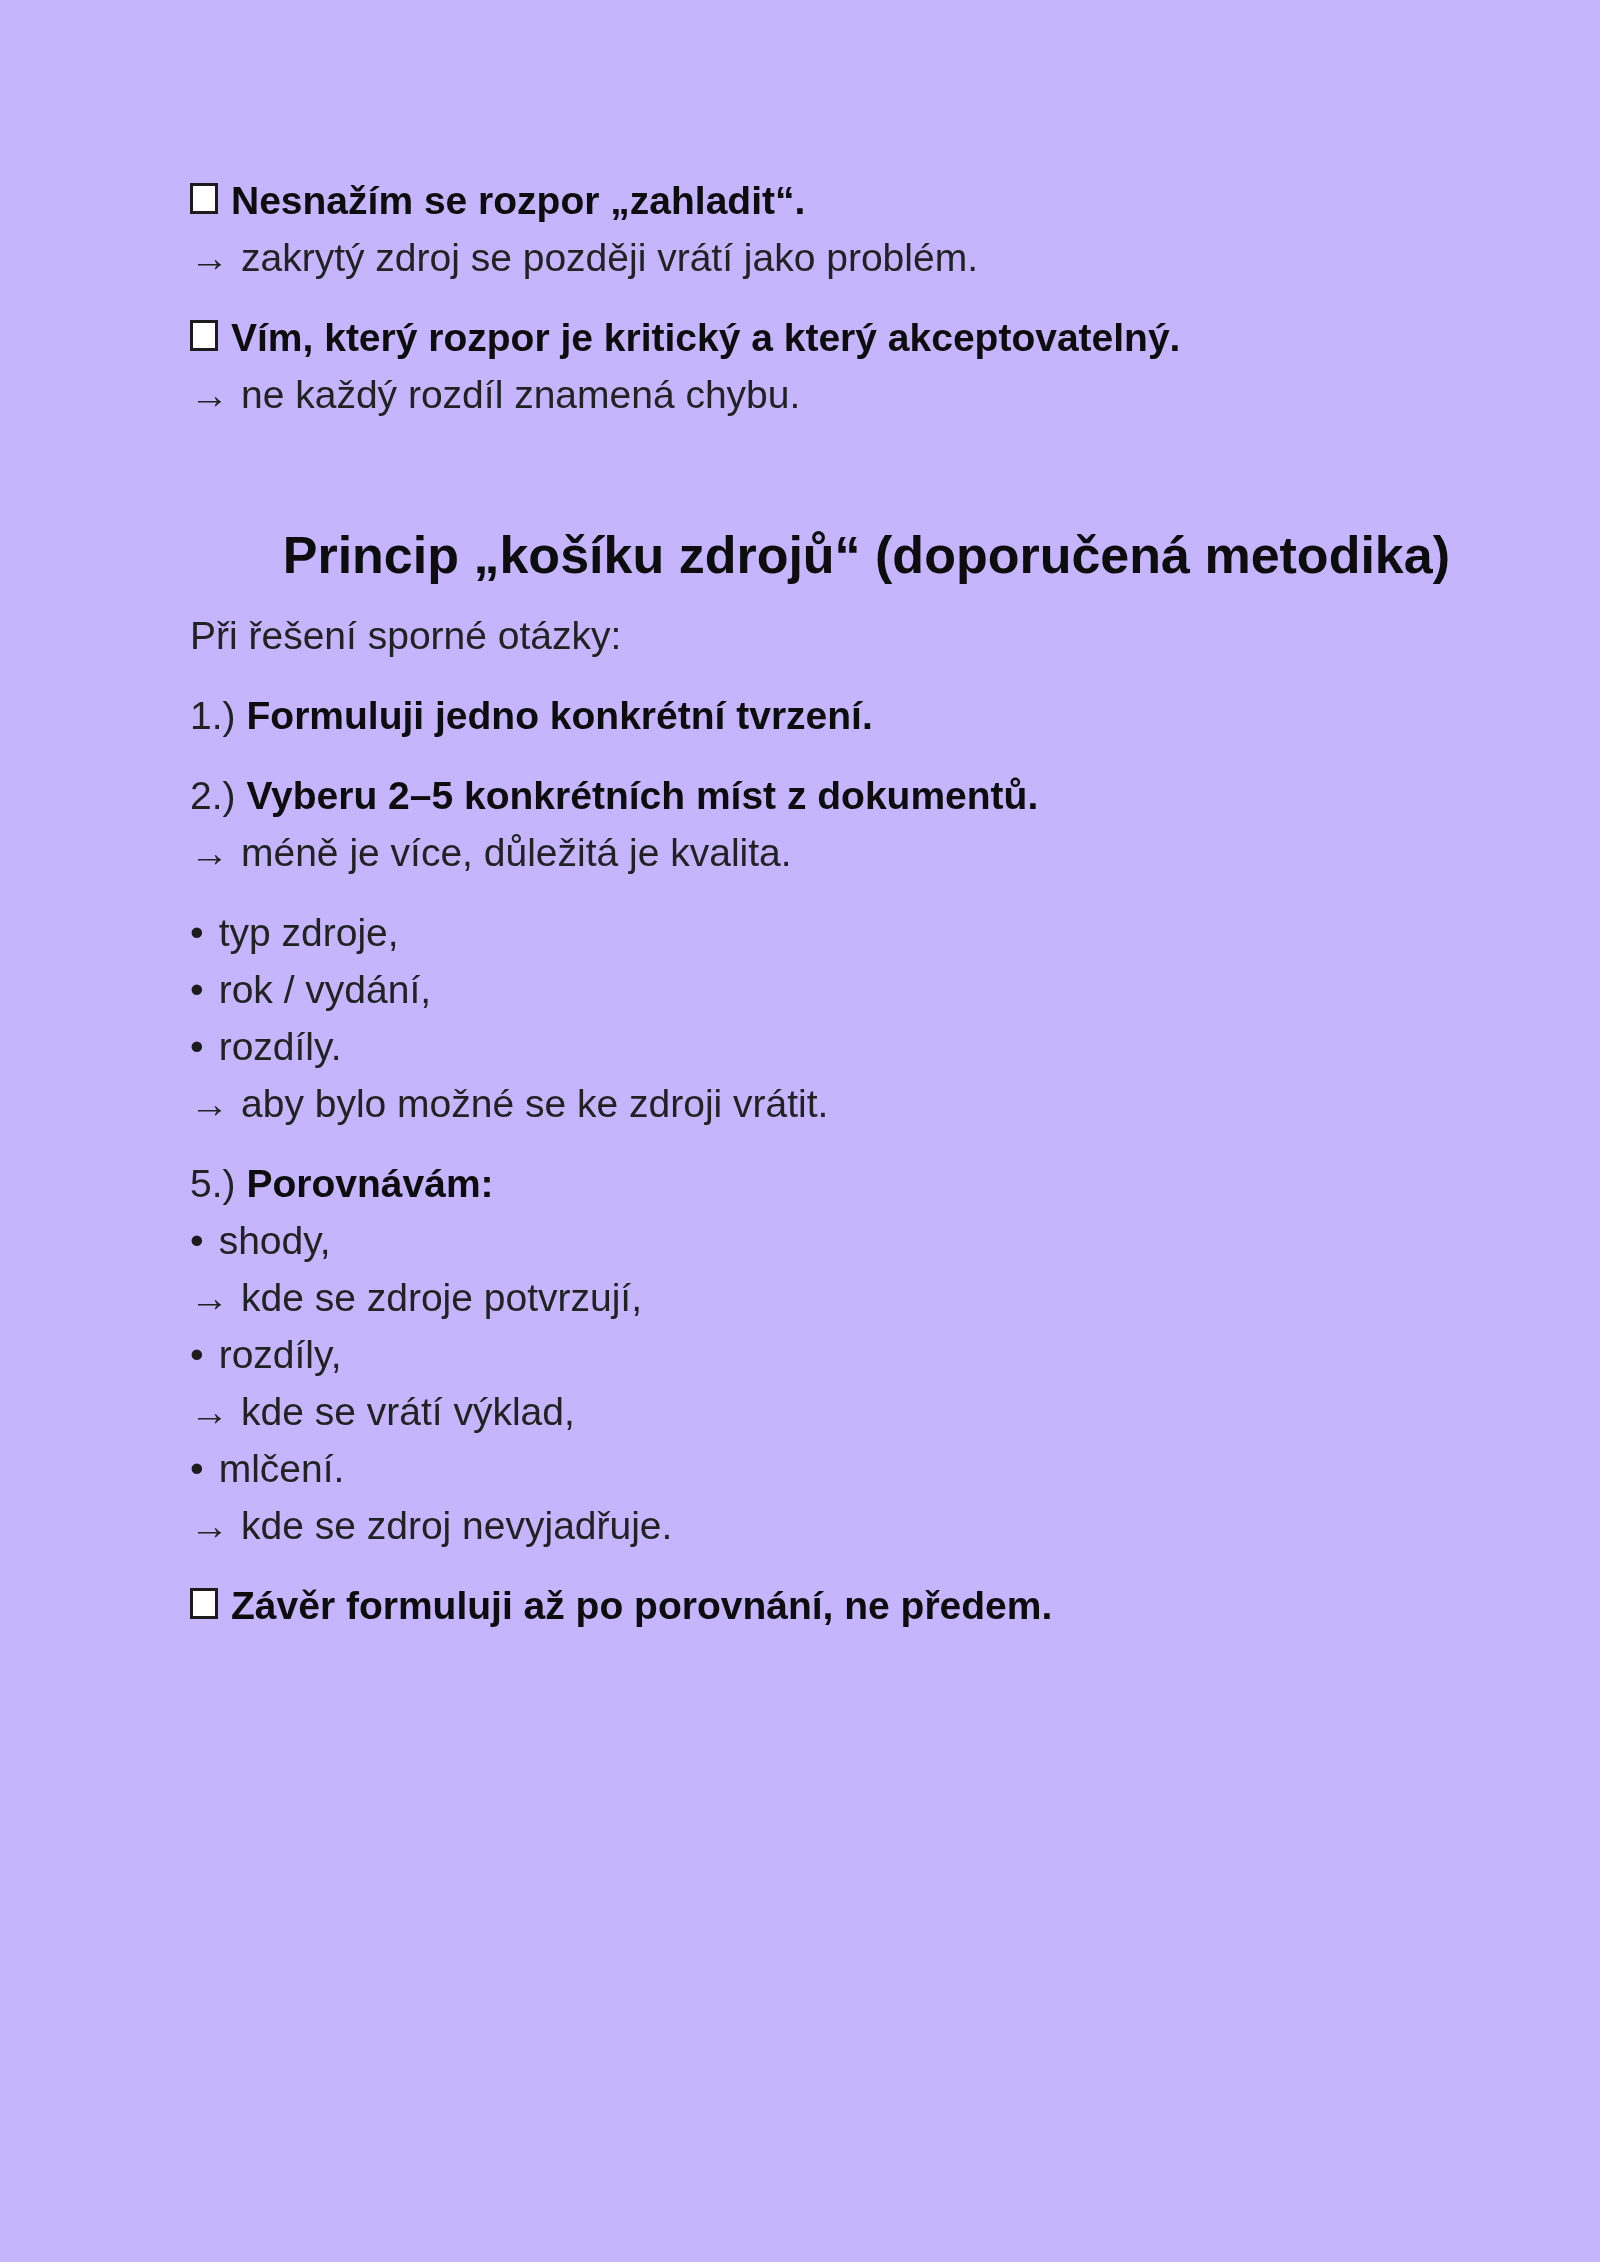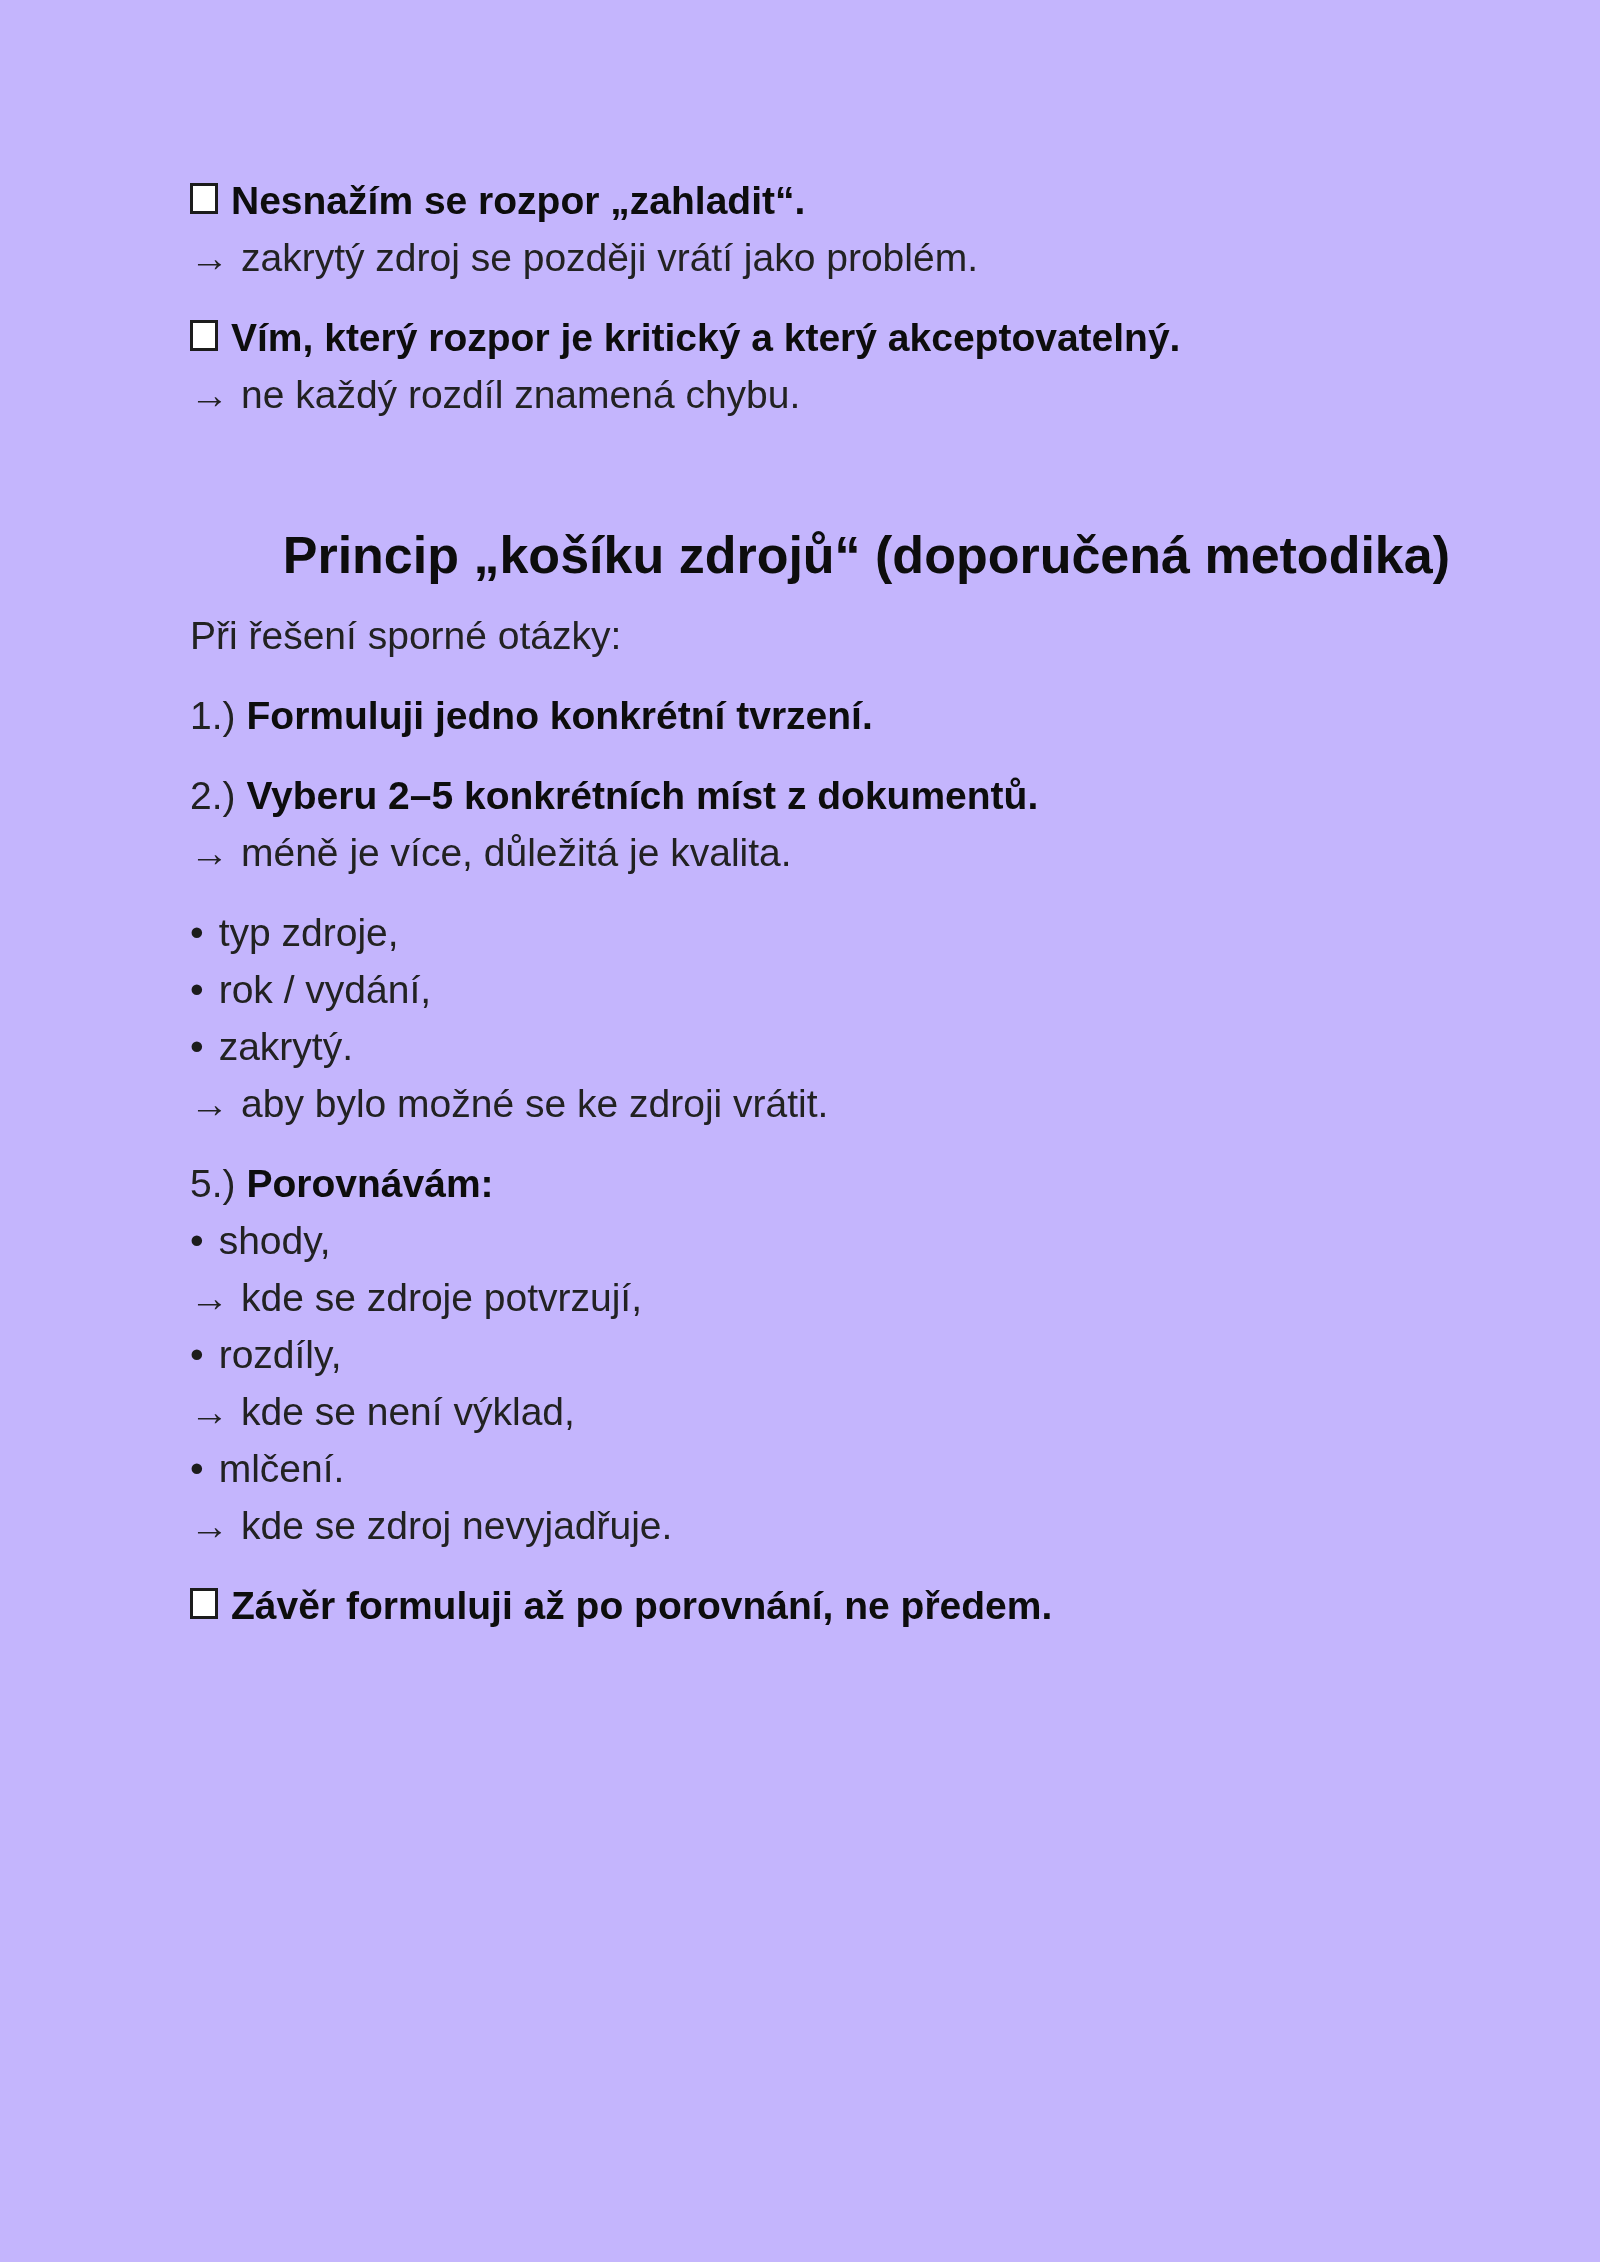--- a/index.html
+++ b/index.html
@@ -99,31 +99,31 @@
     </div>
 
     <div class="group">
       <div class="line"><span class="num">2.)</span><span class="bold">Vyberu 2–5 konkrétních míst z dokumentů.</span></div>
       <div class="line"><span class="glyph arrow">→</span><span>méně je více, důležitá je kvalita.</span></div>
     </div>
 
     <div class="group">
       <div class="line"><span class="glyph bullet">•</span><span>typ zdroje,</span></div>
       <div class="line"><span class="glyph bullet">•</span><span>rok / vydání,</span></div>
-      <div class="line"><span class="glyph bullet">•</span><span>zakrytý.</span></div>
+      <div class="line"><span class="glyph bullet">•</span><span>rozdíly.</span></div>
       <div class="line"><span class="glyph arrow">→</span><span>aby bylo možné se ke zdroji vrátit.</span></div>
     </div>
 
 
     <div class="group">
       <div class="line"><span class="num">5.)</span><span class="bold">Porovnávám:</span></div>
       <div class="line"><span class="glyph bullet">•</span><span>shody,</span></div>
       <div class="line"><span class="glyph arrow">→</span><span>kde se zdroje potvrzují,</span></div>
       <div class="line"><span class="glyph bullet">•</span><span>rozdíly,</span></div>
-      <div class="line"><span class="glyph arrow">→</span><span>kde se není výklad,</span></div>
+      <div class="line"><span class="glyph arrow">→</span><span>kde se vrátí výklad,</span></div>
       <div class="line"><span class="glyph bullet">•</span><span>mlčení.</span></div>
       <div class="line"><span class="glyph arrow">→</span><span>kde se zdroj nevyjadřuje.</span></div>
     </div>
 
     <div class="group">
       <div class="line"><span class="checkbox"></span><span class="bold">Závěr formuluji až po porovnání, ne předem.</span></div>
     </div>
 
   </section>
 

